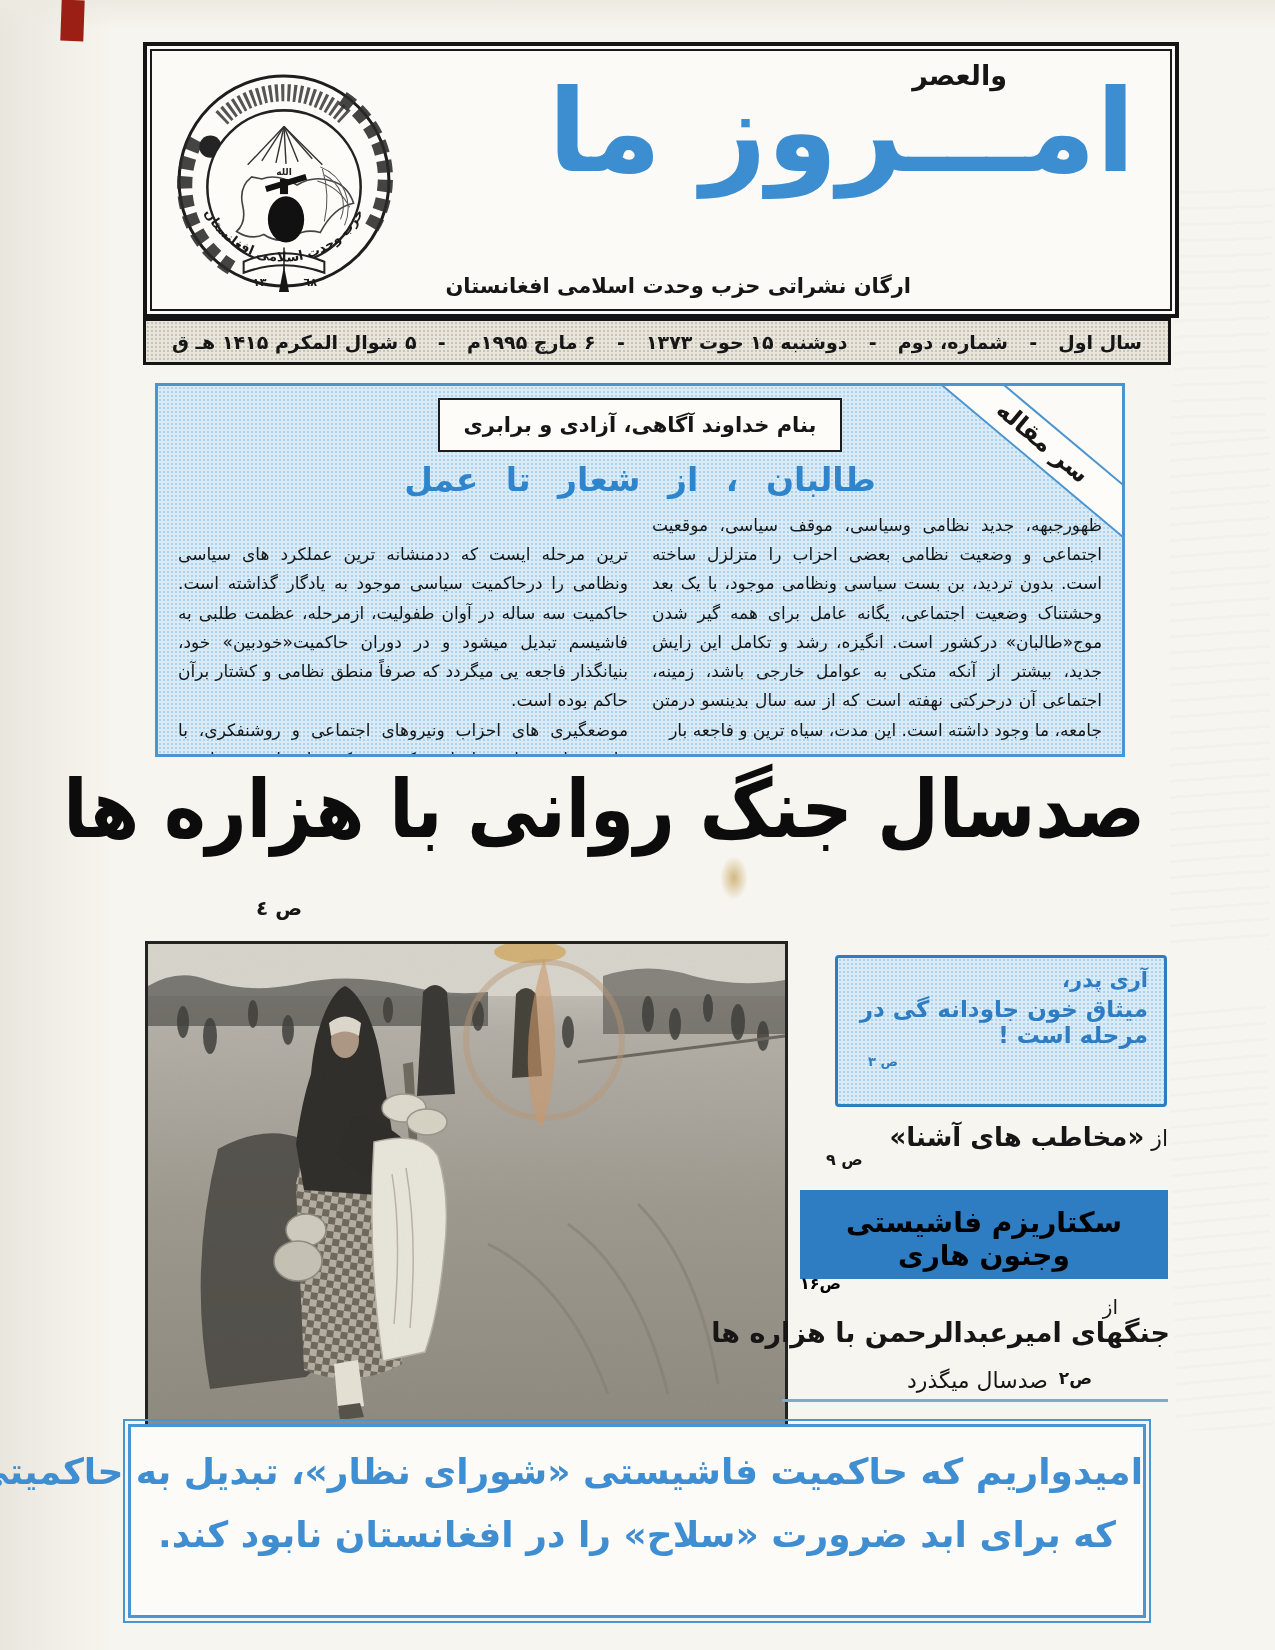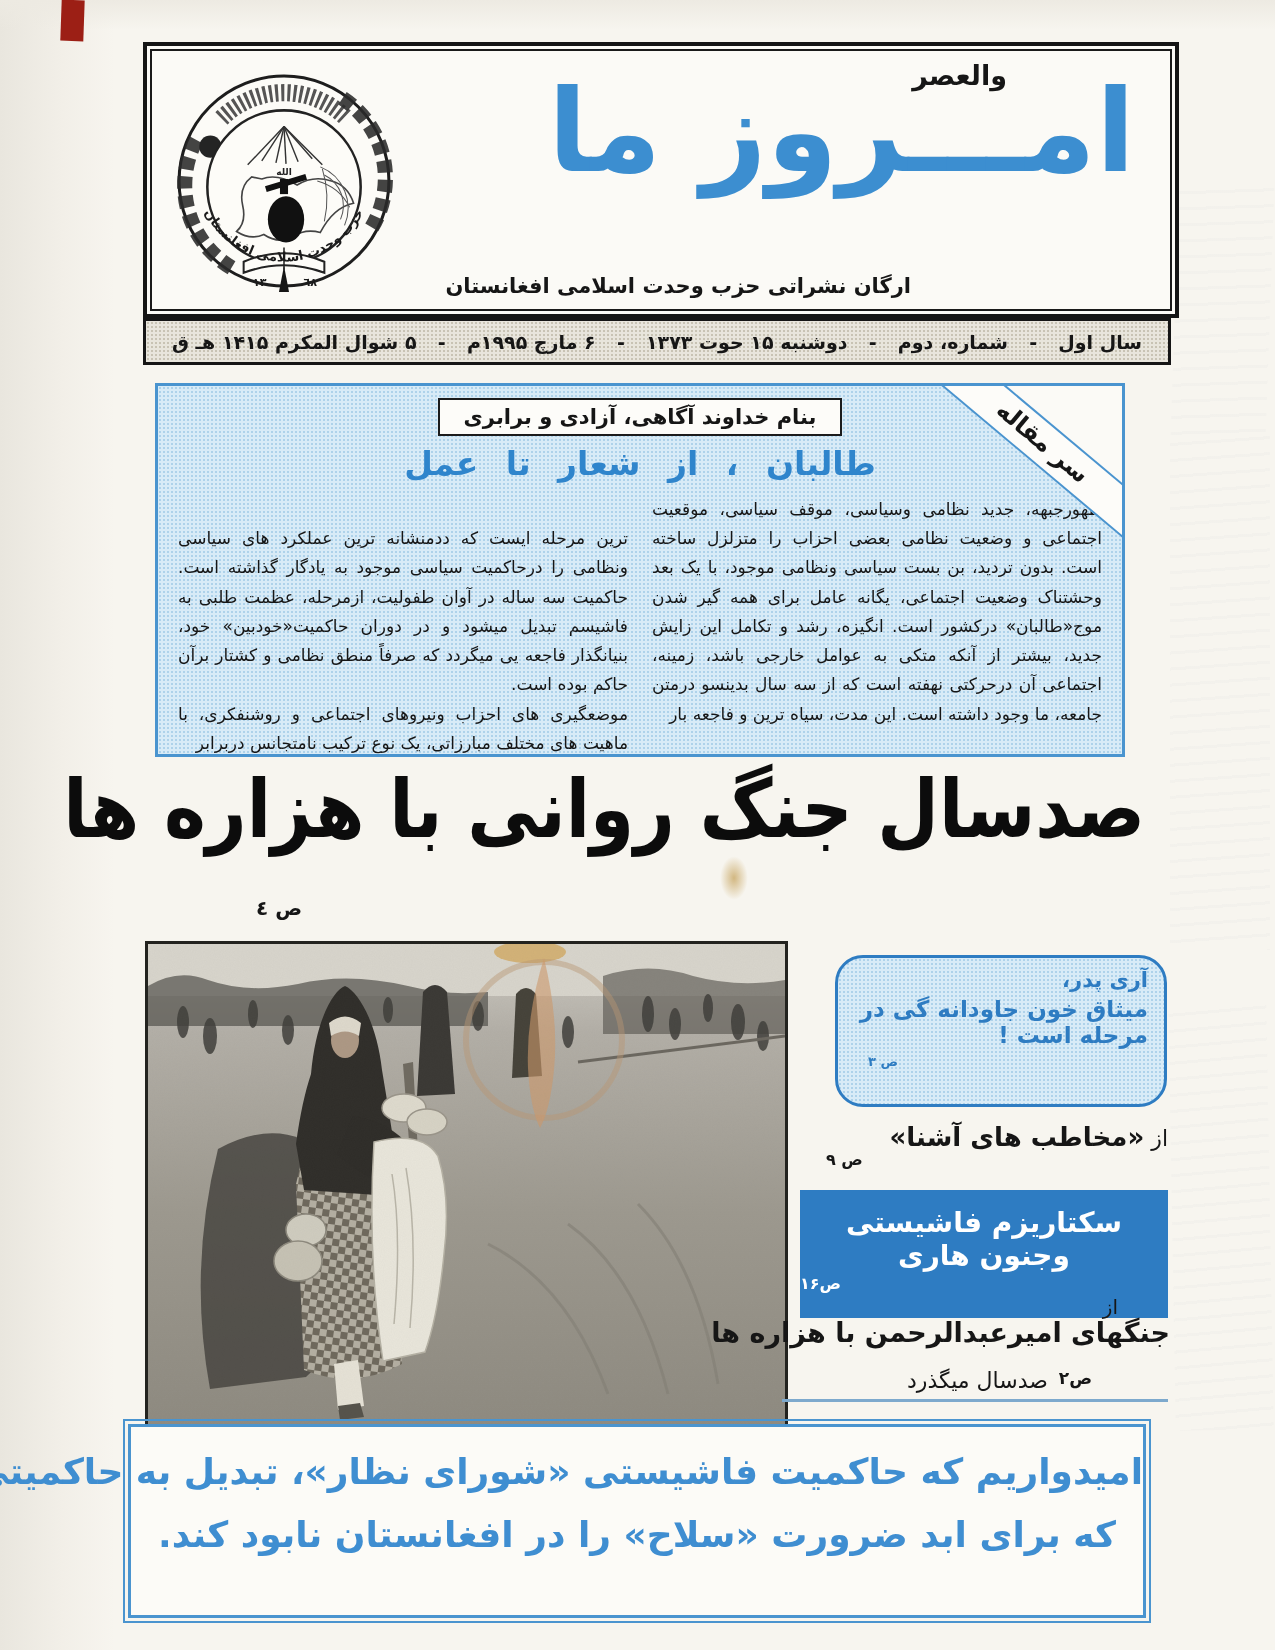--- a/index.html
+++ b/index.html
@@ -47,48 +47,48 @@
     box-sizing:border-box;border:3px solid var(--blue-border);
     background:#d8ebf7;
     background-image:radial-gradient(#aed2ea 1px,transparent 1.2px);background-size:4px 4px;
     overflow:hidden;}
   .corner-mask{position:absolute;top:0;right:0;width:185px;height:150px;
     background:#fbfaf6;clip-path:polygon(14% 0,100% 0,100% 86%);}
   .ribbon{position:absolute;top:36px;right:-46px;width:252px;height:38px;
     background:#fdfcf9;border-top:2px solid var(--blue-border);border-bottom:2px solid var(--blue-border);
     transform:rotate(40deg);text-align:center;font-size:24px;font-weight:bold;line-height:36px;}
   .bismillah{margin:12px auto 0;width:fit-content;background:#fdfcf9;
-    border:2px solid #1c1c1c;padding:5px 24px;font-size:21px;font-weight:bold;}
+    border:2px solid #1c1c1c;padding:13px 24px;font-size:21px;font-weight:bold;}
   .ed-title{text-align:center;margin-top:8px;font-size:33px;font-weight:bold;
     color:#2f85cc;word-spacing:16px;text-shadow:0 0 1px #eaf4fb;}
   .cols{display:flex;gap:24px;padding:12px 20px 0;}
   .col{width:453px;font-size:17px;line-height:1.72;text-align:justify;white-space:pre-line;}
   
   .headline{position:absolute;left:130px;top:762px;width:1015px;text-align:center;
     font-size:71px;font-weight:bold;color:#0c0c0c;white-space:nowrap;
     transform:scaleY(1.14);transform-origin:top center;}
   .ref4{position:absolute;left:256px;top:896px;font-size:20px;font-weight:bold;}
   
   .photo{position:absolute;left:145px;top:941px;width:637px;height:487px;
     border:3px solid #23231f;box-sizing:content-box;background:#a5a198;}
   
   .sb-box1{position:absolute;left:835px;top:955px;width:332px;height:152px;
-    box-sizing:border-box;border:3px solid var(--blue-solid);border-radius:28px;
+    box-sizing:border-box;border:3px solid var(--blue-solid);border-radius:4px;
     background:#d8ebf7;background-image:radial-gradient(#aed2ea 1px,transparent 1.2px);background-size:4px 4px;
     color:var(--blue-solid);padding:10px 16px 0;}
   .sb-box1 .l1{font-size:21px;font-weight:bold;text-align:right;}
   .sb-box1 .l2{font-size:23px;font-weight:bold;text-align:right;margin-top:4px;}
   .sb-box1 .ref{font-size:13px;font-weight:bold;text-align:left;padding-left:14px;margin-top:6px;}
   .sb-item2{position:absolute;left:790px;top:1122px;width:378px;}
   .sb-item2 .line{font-size:26px;text-align:right;white-space:nowrap;}
   .sb-item2 .pre{font-weight:normal;font-size:22px;}
   .sb-item2 .ttl{font-weight:bold;}
   .sb-item2 .ref{font-size:16px;font-weight:bold;text-align:left;padding-left:36px;margin-top:-2px;}
-  .sb-solid{position:absolute;left:800px;top:1190px;width:368px;height:128px;
-    box-sizing:border-box;background:var(--blue-solid);color:#ffffff;padding-top:16px;}
+  .sb-solid{position:absolute;left:800px;top:1190px;width:368px;height:89px;
+    box-sizing:border-box;background:var(--blue-solid);color:#000000;padding-top:16px;}
   .sb-solid .txt{font-size:28px;font-weight:bold;text-align:center;}
   .sb-solid .ref{font-size:16px;font-weight:bold;text-align:left;margin-top:2px;}
   .sb-item4{position:absolute;left:785px;top:1295px;width:385px;}
   .sb-item4 .pre{position:absolute;right:52px;top:0;font-size:20px;}
   .sb-item4 .ttl{margin-top:22px;font-size:27px;font-weight:bold;text-align:center;white-space:nowrap;}
   .sb-item4 .sub{position:relative;margin-top:20px;font-size:22px;text-align:center;}
   .sb-item4 .ref{position:absolute;right:78px;top:0;font-size:17px;font-weight:bold;}
   .sb-rule{position:absolute;left:782px;top:1399px;width:386px;height:3px;background:#7da9cd;}
   
   .bottombox{position:absolute;left:128px;top:1424px;width:1018px;height:194px;

